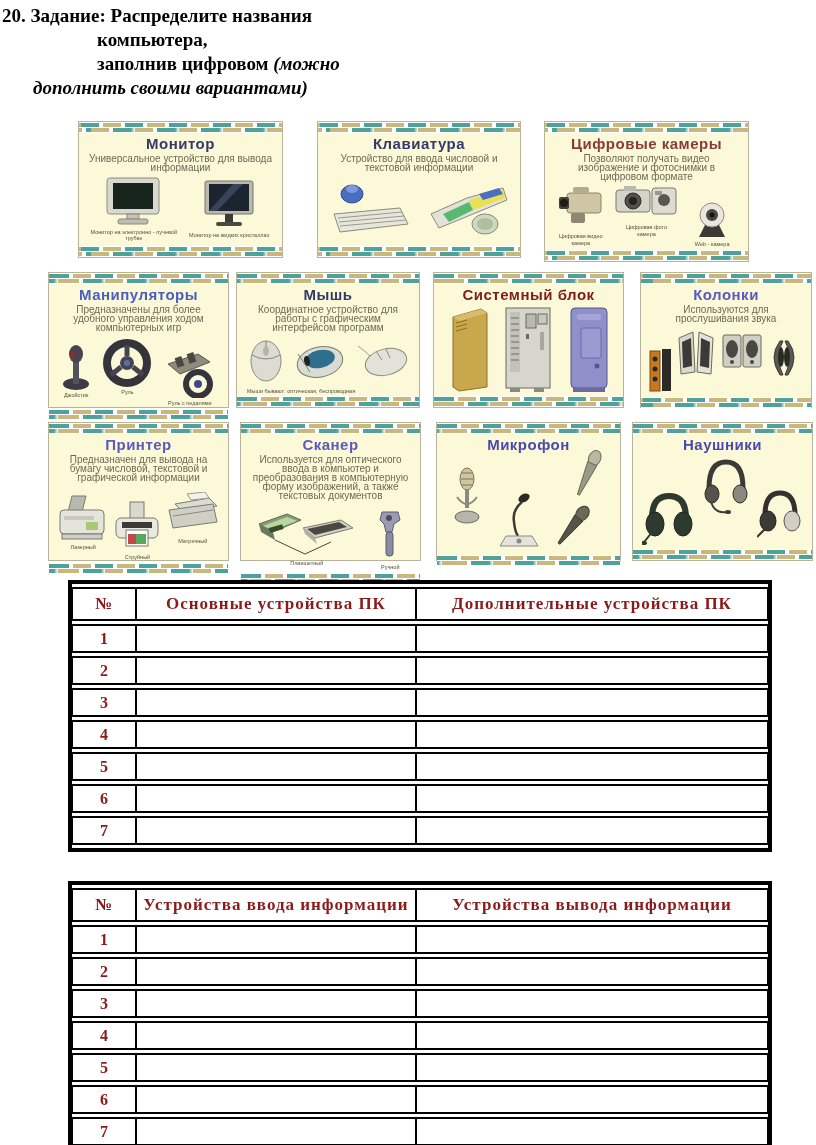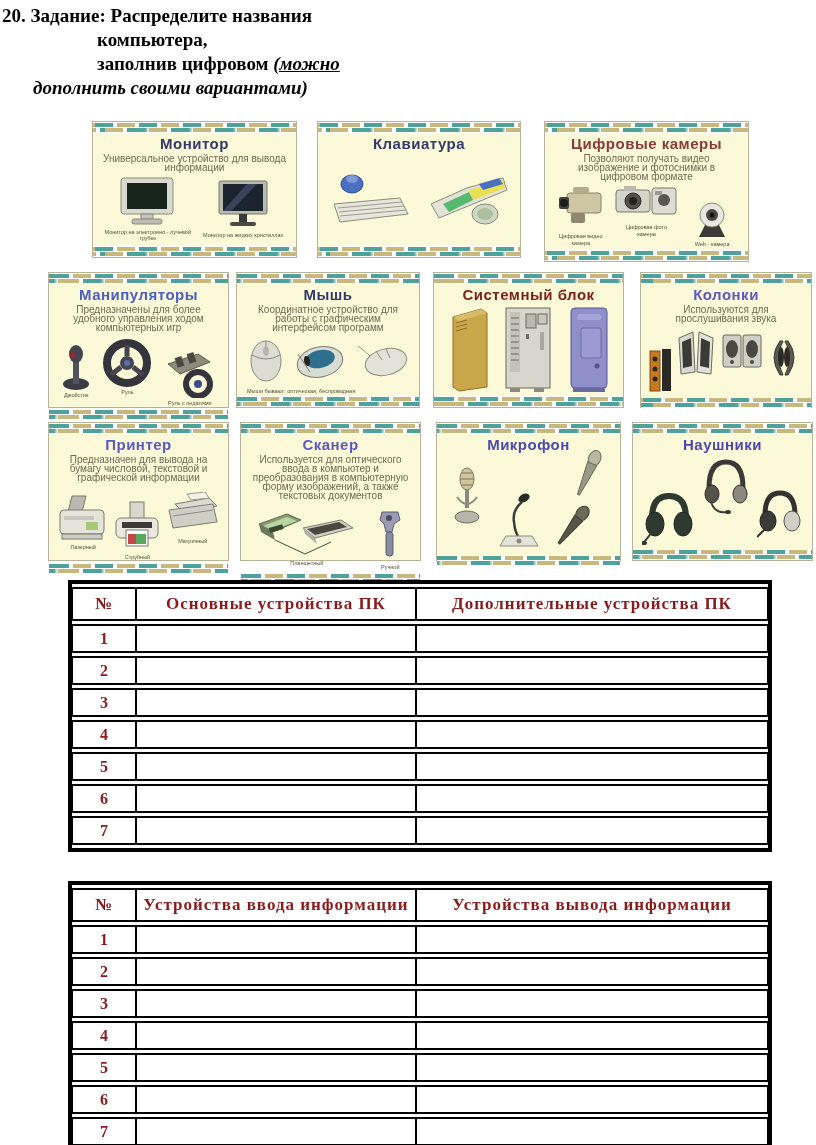--- a/index.html
+++ b/index.html
@@ -6,21 +6,21 @@
   #page{position:relative;width:816px;height:1145px;background:#fff;overflow:hidden;
         font-family:"Liberation Sans",sans-serif;}
 
   
   .task-header{position:absolute;left:0;top:4px;width:440px;
                font-family:"Liberation Serif",serif;font-weight:bold;
                font-size:19px;line-height:24px;color:#000;}
   .hl1{margin-left:2px;}
   .hl2,.hl3,.hl4{margin-left:97px;}
   .hl5{margin-left:33px;font-style:italic;}
-  .it{font-style:italic;text-decoration:underline;}
+  .it{font-style:italic;}
 
   
   .card{position:absolute;background:#fcf9d9;border:1px solid #b8b49a;
         box-sizing:border-box;display:flex;flex-direction:column;}
   .strip{height:11px;background:#fff;flex:0 0 auto;
     background-image:
       repeating-linear-gradient(90deg,#4fa29a 0 18px,rgba(0,0,0,0) 18px 22px,#c9b87e 22px 40px,rgba(0,0,0,0) 40px 44px),
       repeating-linear-gradient(90deg,#c9b87e 0 18px,rgba(0,0,0,0) 18px 22px,#4fa29a 22px 40px,rgba(0,0,0,0) 44px);
     background-size:100% 4px,100% 4px;
     background-repeat:repeat-x,repeat-x;
@@ -55,21 +55,21 @@
 
 <div id="page">
 
   <div class="task-header">
     <div class="hl1">20. Задание: Распределите названия</div>
     <div class="hl3">компьютера,</div>
     <div class="hl4"><span>заполнив цифровом </span><span class="it">(можно</span></div>
     <div class="hl5">дополнить своими вариантами)</div>
   </div>
 
-  <div class="card" style="left:92px;top:121px;width:205px;height:137px">
+  <div class="card" style="left:78px;top:121px;width:205px;height:137px">
     <div class="strip"></div>
     <div class="card-title" style="color: rgb(51, 58, 107);">Монитор</div>
     <div class="card-sub">Универсальное устройство для вывода информации</div>
     <div class="imgs">
       <div class="fig">
         <svg width="64" height="50" viewBox="0 0 64 50">
           <rect x="5" y="1" width="52" height="36" rx="3" fill="#d9d9cf" stroke="#8a8a80"></rect>
           <rect x="11" y="6" width="40" height="26" fill="#18251c"></rect>
           <rect x="25" y="37" width="12" height="5" fill="#c4c4ba" stroke="#8a8a80"></rect>
           <rect x="16" y="42" width="30" height="5" rx="2" fill="#bdbdb3" stroke="#8a8a80"></rect>
@@ -86,20 +86,21 @@
         </svg>
         <div class="cap" style="width:86px">Монитор на жидких кристаллах</div>
       </div>
     </div>
     <div class="strip"></div>
   </div>
 
   <div class="card" style="left:317px;top:121px;width:204px;height:137px">
     <div class="strip"></div>
     <div class="card-title" style="color: rgb(51, 58, 107);">Клавиатура</div>
+    <div class="card-sub">Устройство для ввода числовой и текстовой информации</div>
     <div class="imgs">
       <div class="fig">
         <svg width="82" height="58" viewBox="0 0 82 58">
           <ellipse cx="22" cy="14" rx="11" ry="9" fill="#4a6fc0" stroke="#2d4d92"></ellipse>
           <ellipse cx="22" cy="9" rx="6" ry="4" fill="#7d9ad8"></ellipse>
           <polygon points="4,34 70,28 78,44 10,52" fill="#e6e6da" stroke="#8a8a80"></polygon>
           <line x1="8" y1="38" x2="72" y2="32" stroke="#9a9a90"></line>
           <line x1="9" y1="42" x2="74" y2="36" stroke="#9a9a90"></line>
           <line x1="10" y1="46" x2="76" y2="40" stroke="#9a9a90"></line>
         </svg>

